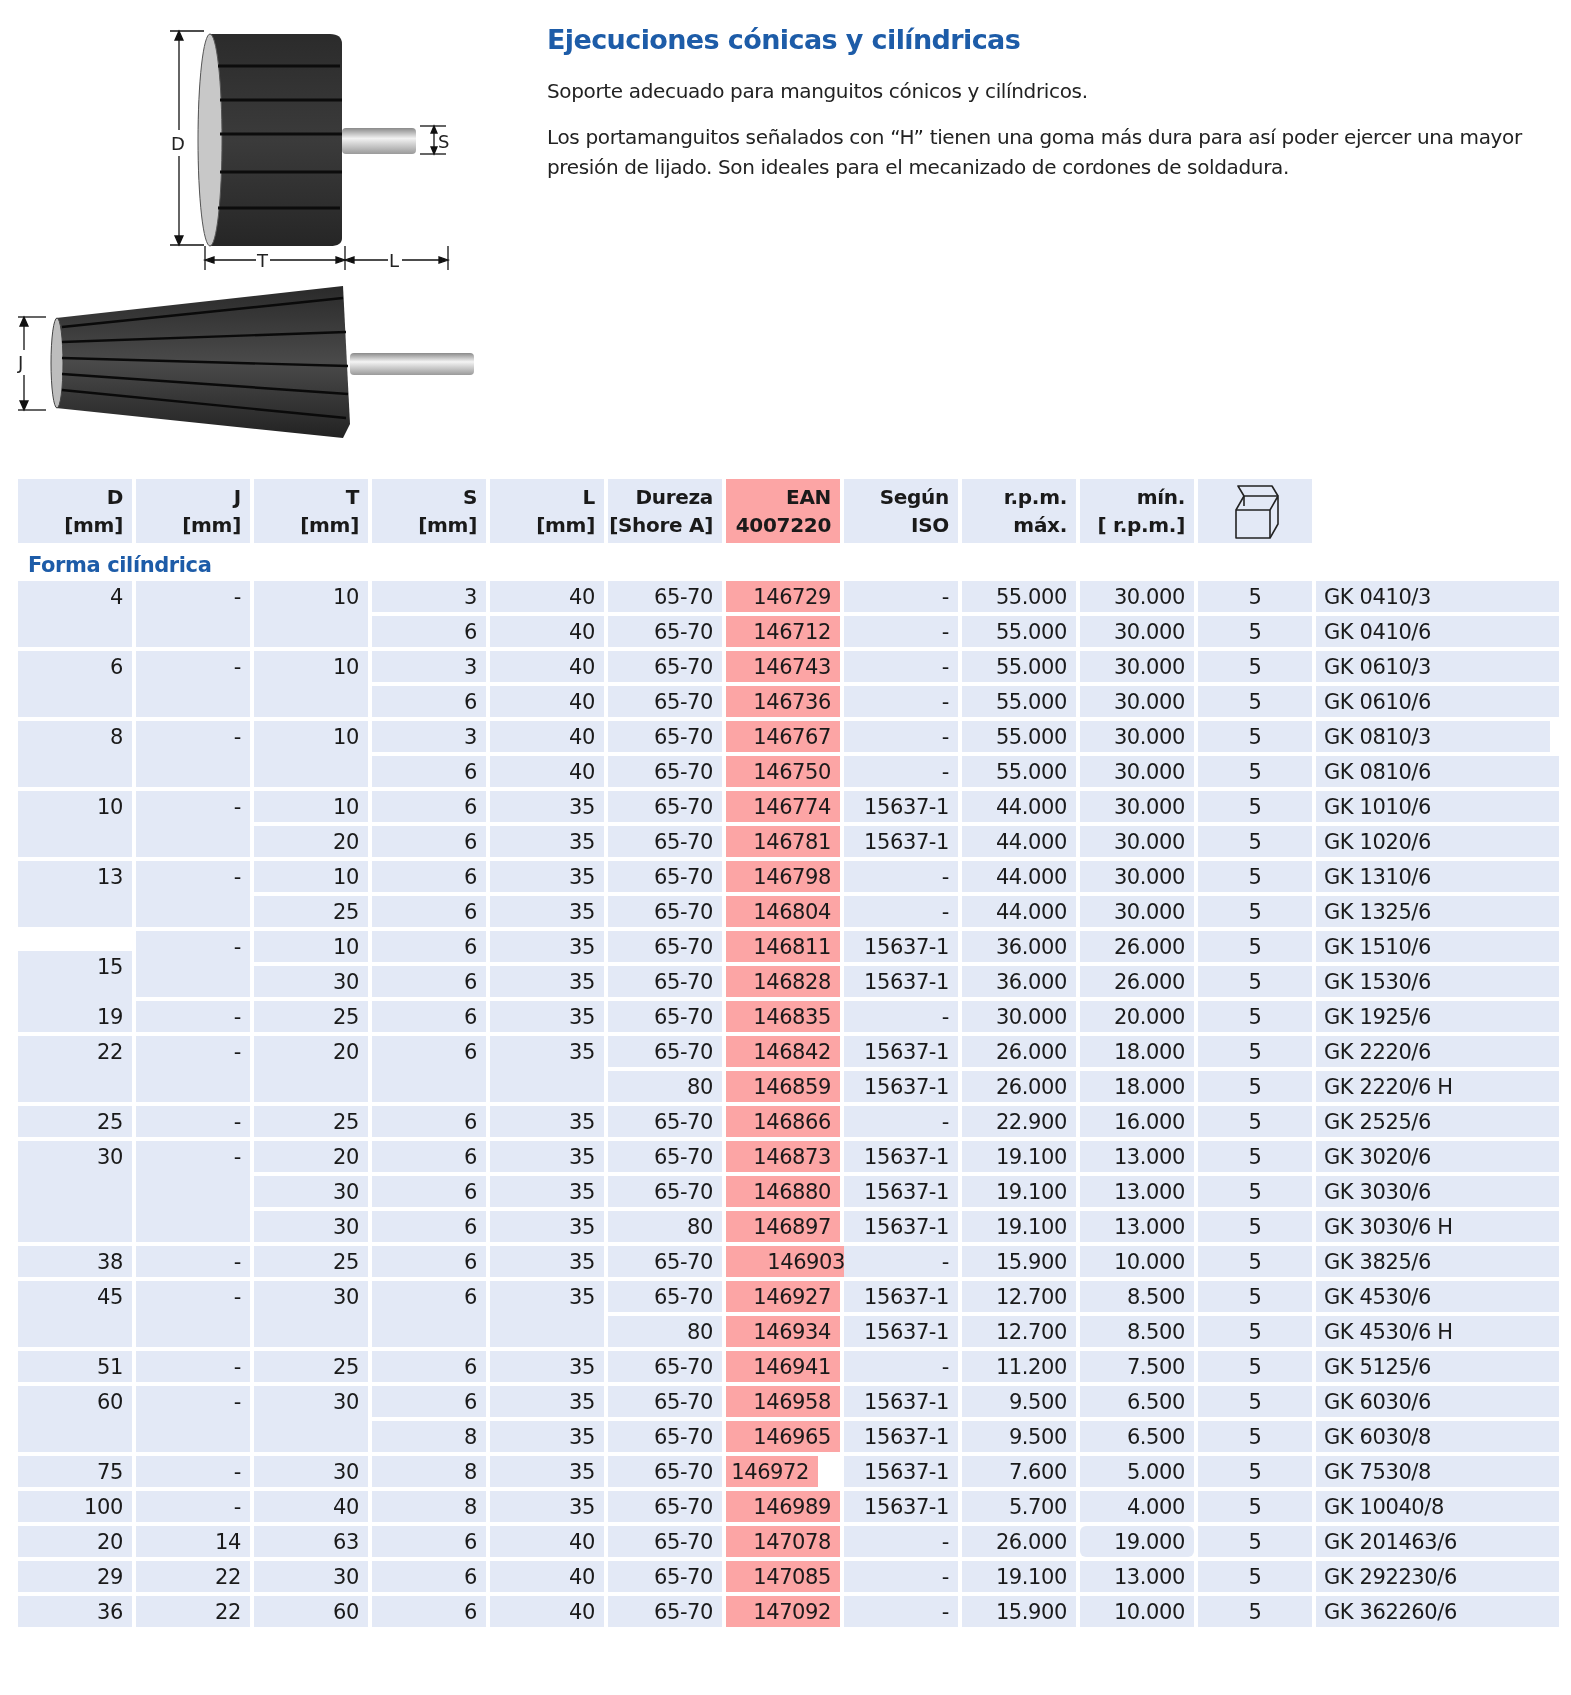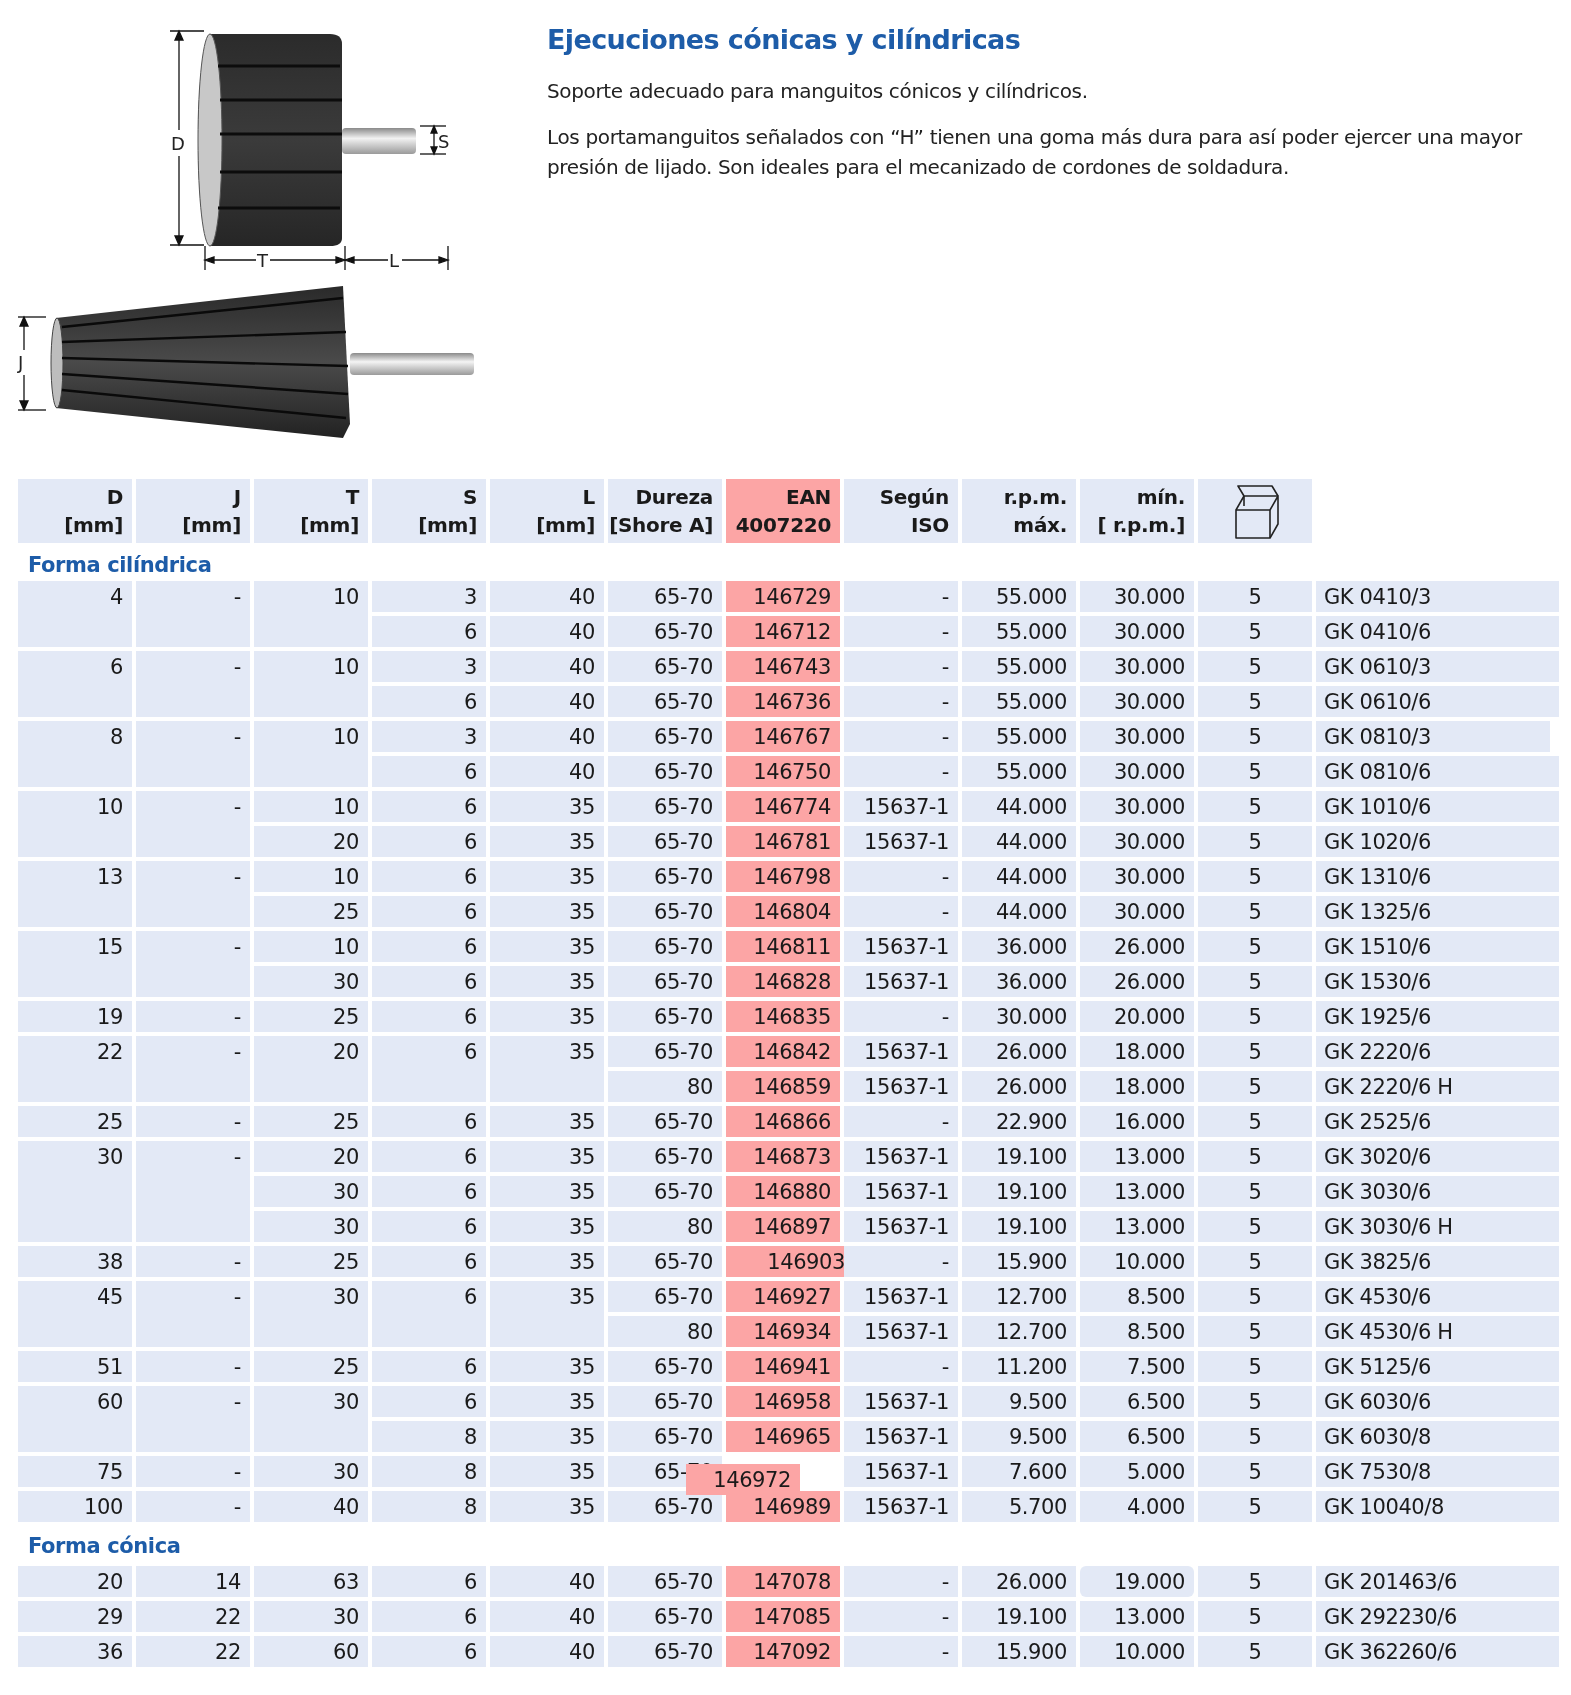--- a/index.html
+++ b/index.html
@@ -218,21 +218,21 @@
         <div style="position: absolute; left: 0px; top: 770px; width: 100%; height: 35px;"></div>
         <div style="position: absolute; left: 0px; top: 805px; width: 100%; height: 35px;"></div>
         <div style="position: absolute; left: 0px; top: 840px; width: 100%; height: 35px;"></div>
         <div style="position: absolute; left: 0px; top: 875px; width: 100%; height: 35px;"></div>
         <div style="position: absolute; left: 0px; top: 910px; width: 100%; height: 35px;"></div>
         <div class="cell" style="left: 0px; width: 114px; top: 0px; height: 66px;">4</div>
         <div class="cell" style="left: 0px; width: 114px; top: 70px; height: 66px;">6</div>
         <div class="cell" style="left: 0px; width: 114px; top: 140px; height: 66px;">8</div>
         <div class="cell" style="left: 0px; width: 114px; top: 210px; height: 66px;">10</div>
         <div class="cell" style="left: 0px; width: 114px; top: 280px; height: 66px;">13</div>
-        <div class="cell" style="left: 0px; width: 114px; top: 350px; height: 66px;">15</div>
+        <div class="cell" style="left: 0px; width: 114px; top: 370px; height: 66px;">15</div>
         <div class="cell" style="left: 0px; width: 114px; top: 420px; height: 31px;">19</div>
         <div class="cell" style="left: 0px; width: 114px; top: 455px; height: 66px;">22</div>
         <div class="cell" style="left: 0px; width: 114px; top: 525px; height: 31px;">25</div>
         <div class="cell" style="left: 0px; width: 114px; top: 560px; height: 101px;">30</div>
         <div class="cell" style="left: 0px; width: 114px; top: 665px; height: 31px;">38</div>
         <div class="cell" style="left: 0px; width: 114px; top: 700px; height: 66px;">45</div>
         <div class="cell" style="left: 0px; width: 114px; top: 770px; height: 31px;">51</div>
         <div class="cell" style="left: 0px; width: 114px; top: 805px; height: 66px;">60</div>
         <div class="cell" style="left: 0px; width: 114px; top: 875px; height: 31px;">75</div>
         <div class="cell" style="left: 0px; width: 114px; top: 910px; height: 31px;">100</div>
@@ -368,21 +368,21 @@
         <div class="cell ean" style="left: 708px; width: 114px; top: 525px; height: 31px;">146866</div>
         <div class="cell ean" style="left: 708px; width: 114px; top: 560px; height: 31px;">146873</div>
         <div class="cell ean" style="left: 708px; width: 114px; top: 595px; height: 31px;">146880</div>
         <div class="cell ean" style="left: 708px; width: 114px; top: 630px; height: 31px;">146897</div>
         <div class="cell ean" style="left: 708px; width: 128px; top: 665px; height: 31px;">146903</div>
         <div class="cell ean" style="left: 708px; width: 114px; top: 700px; height: 31px;">146927</div>
         <div class="cell ean" style="left: 708px; width: 114px; top: 735px; height: 31px;">146934</div>
         <div class="cell ean" style="left: 708px; width: 114px; top: 770px; height: 31px;">146941</div>
         <div class="cell ean" style="left: 708px; width: 114px; top: 805px; height: 31px;">146958</div>
         <div class="cell ean" style="left: 708px; width: 114px; top: 840px; height: 31px;">146965</div>
-        <div class="cell ean" style="left: 668px; width: 114px; top: 875px; height: 31px; margin-top: 8px;">146972</div>
+        <div class="cell ean" style="left: 708px; width: 92px; top: 875px; height: 31px;">146972</div>
         <div class="cell ean" style="left: 708px; width: 114px; top: 910px; height: 31px;">146989</div>
         <div class="cell" style="left: 826px; width: 114px; top: 0px; height: 31px;">-</div>
         <div class="cell" style="left: 826px; width: 114px; top: 35px; height: 31px;">-</div>
         <div class="cell" style="left: 826px; width: 114px; top: 70px; height: 31px;">-</div>
         <div class="cell" style="left: 826px; width: 114px; top: 105px; height: 31px;">-</div>
         <div class="cell" style="left: 826px; width: 114px; top: 140px; height: 31px;">-</div>
         <div class="cell" style="left: 826px; width: 114px; top: 175px; height: 31px;">-</div>
         <div class="cell" style="left: 826px; width: 114px; top: 210px; height: 31px;">15637-1</div>
         <div class="cell" style="left: 826px; width: 114px; top: 245px; height: 31px;">15637-1</div>
         <div class="cell" style="left: 826px; width: 114px; top: 280px; height: 31px;">-</div>
@@ -506,23 +506,20 @@
         <div class="cell ref" style="left: 1298px; width: 243px; top: 630px; height: 31px;">GK 3030/6 H</div>
         <div class="cell ref" style="left: 1298px; width: 243px; top: 665px; height: 31px;">GK 3825/6</div>
         <div class="cell ref" style="left: 1298px; width: 243px; top: 700px; height: 31px;">GK 4530/6</div>
         <div class="cell ref" style="left: 1298px; width: 243px; top: 735px; height: 31px;">GK 4530/6 H</div>
         <div class="cell ref" style="left: 1298px; width: 243px; top: 770px; height: 31px;">GK 5125/6</div>
         <div class="cell ref" style="left: 1298px; width: 243px; top: 805px; height: 31px;">GK 6030/6</div>
         <div class="cell ref" style="left: 1298px; width: 243px; top: 840px; height: 31px;">GK 6030/8</div>
         <div class="cell ref" style="left: 1298px; width: 243px; top: 875px; height: 31px;">GK 7530/8</div>
         <div class="cell ref" style="left: 1298px; width: 243px; top: 910px; height: 31px;">GK 10040/8</div>
       </div>
-      <div class="row" style="height: 40px;">
-        <div class="section-title" style="top: 8px;">Forma cónica</div>
-      </div>
       <div style="position: relative; height: 105px;">
         <div style="position: absolute; left: 0px; top: 0px; width: 100%; height: 35px;"></div>
         <div style="position: absolute; left: 0px; top: 35px; width: 100%; height: 35px;"></div>
         <div style="position: absolute; left: 0px; top: 70px; width: 100%; height: 35px;"></div>
         <div class="cell" style="left: 0px; width: 114px; top: 0px; height: 31px;">20</div>
         <div class="cell" style="left: 0px; width: 114px; top: 35px; height: 31px;">29</div>
         <div class="cell" style="left: 0px; width: 114px; top: 70px; height: 31px;">36</div>
         <div class="cell" style="left: 118px; width: 114px; top: 0px; height: 31px;">14</div>
         <div class="cell" style="left: 118px; width: 114px; top: 35px; height: 31px;">22</div>
         <div class="cell" style="left: 118px; width: 114px; top: 70px; height: 31px;">22</div>

